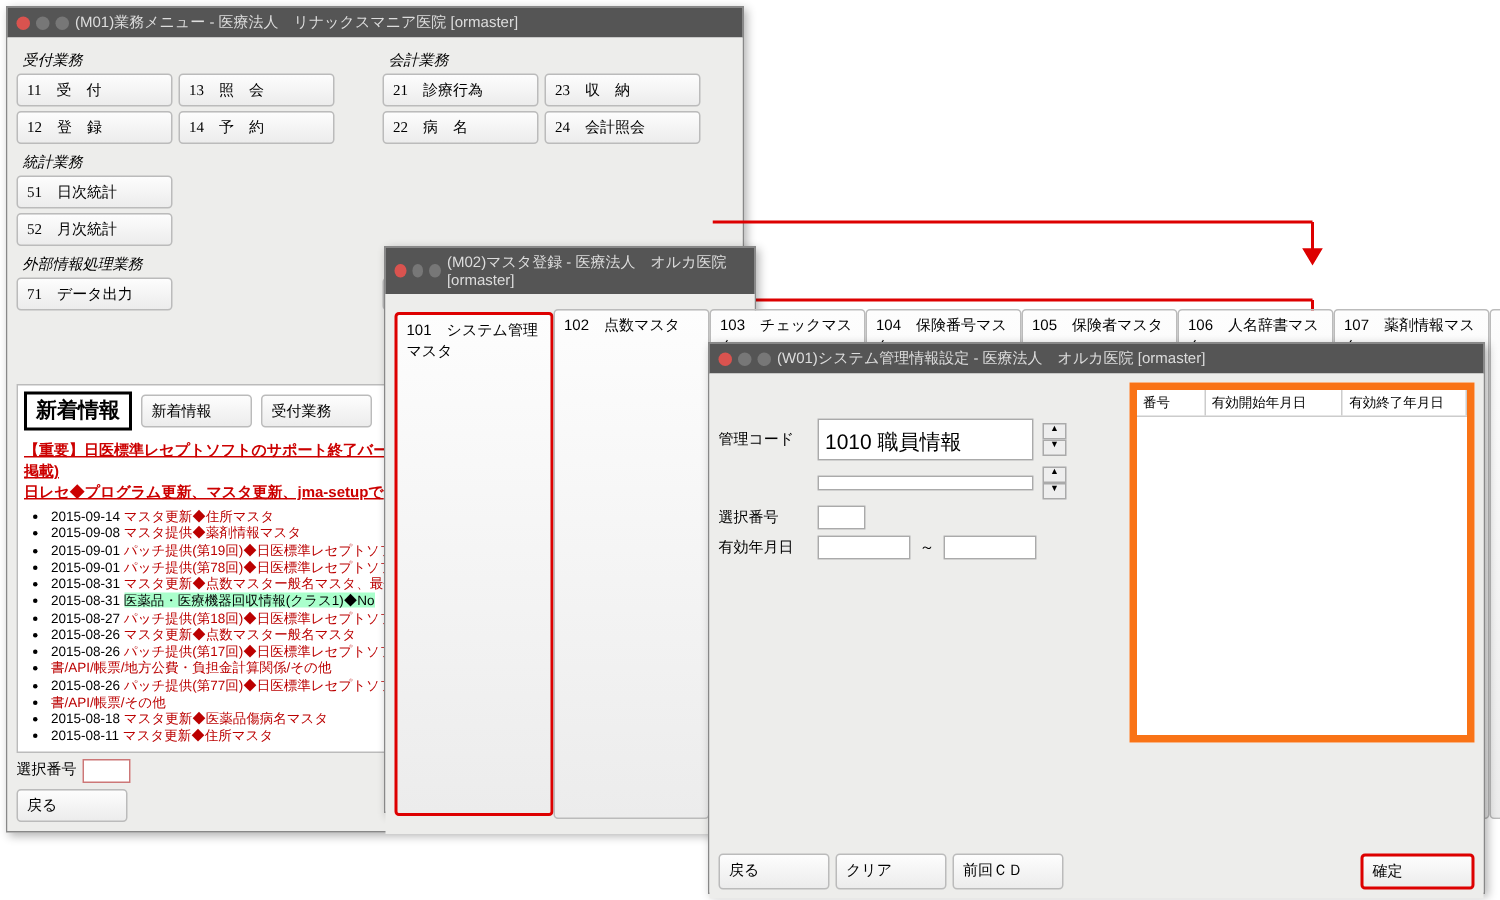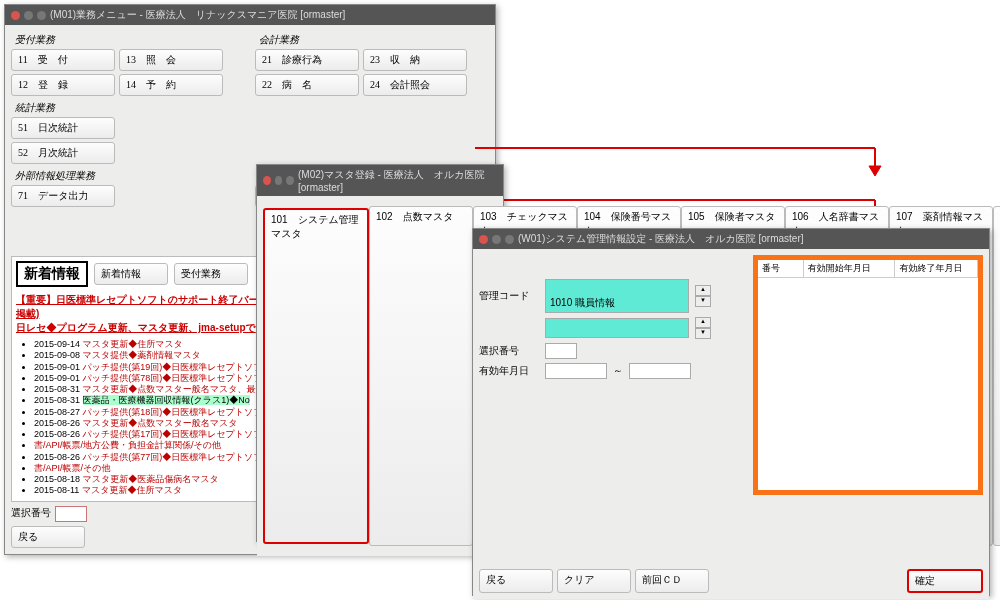--- a/index.html
+++ b/index.html
@@ -73,24 +73,24 @@
 }
 .smallfield2 { border: 1px solid #aaa; background: #fff; width: 60px; height: 14px; }
 .hl { border: 2px solid #d00 !important; }
 .arrow {
   position: absolute;
   stroke: #d00;
   fill: #d00;
 }
 .formrow { display: flex; align-items: center; gap: 6px; margin: 4px 0; font-size: 10px; }
 .dropdown {
-  background: #5eead4;
+  background: #ffffff;
   border: 1px solid #aaa;
-  padding: 16px 18px 2px 4px;
-  font-size: 10px;
+  padding: 6px 18px 2px 4px;
+  font-size: 14px;
   min-width: 120px;
   position: relative;
 }
 .spinner { display: flex; flex-direction: column; }
 .spinbtn { width: 14px; height: 9px; border: 1px solid #aaa; background: #eee; font-size: 6px; line-height: 6px; text-align: center; cursor: pointer; }
 .list-area {
   background: #fff;
   border: 5px solid #f97316;
   font-size: 10px;
 }

